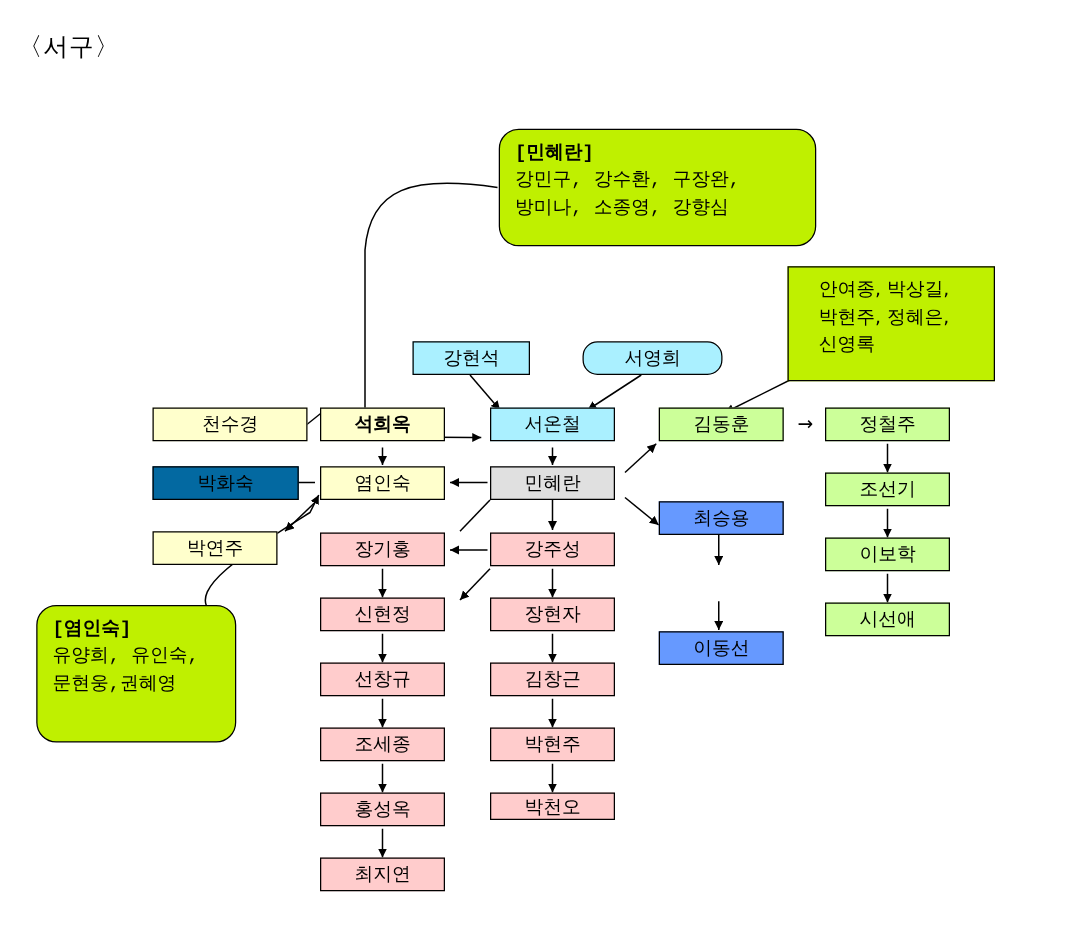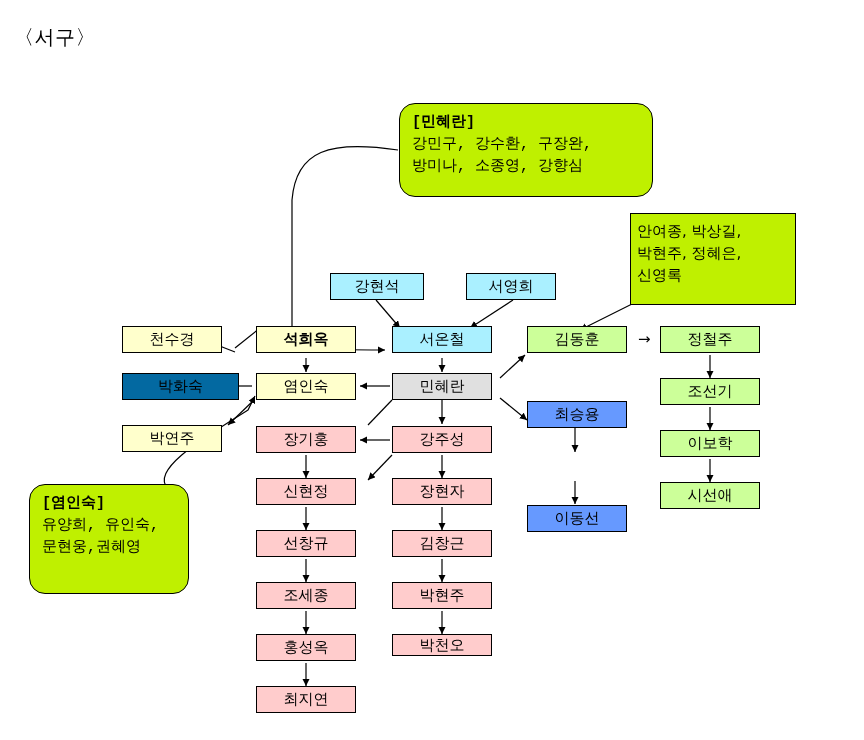--- a/index.html
+++ b/index.html
@@ -62,21 +62,21 @@
   .bubble .hdr {
     font-weight: bold;
   }
   .plain-box {
     position: absolute;
     box-sizing: border-box;
     border: 1px solid #000;
     background: #bff000;
     font-size: 15px;
     color: #000;
-    padding: 7px 6px;
+    padding: 7px 24px;
     line-height: 1.45;
   }
   .arrowchar {
     position: absolute;
     font-size: 15px;
     color: #000;
   }
 </style>
 </head>
 <body>
@@ -168,23 +168,23 @@
     <div>문현웅,권혜영</div>
   </div>
 
   <div class="plain-box" style="left:630px; top:213px; width:166px; height:92px;">
     <div>안여종, 박상길,</div>
     <div>박현주, 정혜은,</div>
     <div>신영록</div>
   </div>
 
   <div class="node" style="left:330px; top:273px; width:94px; height:27px; background:#aaf0ff;">강현석</div>
-  <div class="node" style="left:466px; top:273px; width:90px; height:27px; background:#aaf0ff;">서영희</div>
-
-  <div class="node" style="left:122px; top:326px; width:100px; height:27px; background:#ffffcc;">천수경</div>
+  <div class="node" style="left:466px; top:273px; width:112px; height:27px; background:#aaf0ff;border-radius:12px;">서영희</div>
+
+  <div class="node" style="left:122px; top:326px; width:124px; height:27px; background:#ffffcc;">천수경</div>
   <div class="node" style="left:122px; top:373px; width:117px; height:27px; background:#0369a1;">박화숙</div>
   <div class="node" style="left:122px; top:425px; width:100px; height:27px; background:#ffffcc;">박연주</div>
 
   <div class="node" style="left:256px; top:326px; width:100px; height:27px; background:#ffffcc;font-weight:bold;">석희옥</div>
   <div class="node" style="left:256px; top:373px; width:100px; height:27px; background:#ffffcc;">염인숙</div>
   <div class="node" style="left:256px; top:426px; width:100px; height:27px; background:#ffcccc;">장기홍</div>
   <div class="node" style="left:256px; top:478px; width:100px; height:27px; background:#ffcccc;">신현정</div>
   <div class="node" style="left:256px; top:530px; width:100px; height:27px; background:#ffcccc;">선창규</div>
   <div class="node" style="left:256px; top:582px; width:100px; height:27px; background:#ffcccc;">조세종</div>
   <div class="node" style="left:256px; top:634px; width:100px; height:27px; background:#ffcccc;">홍성옥</div>

